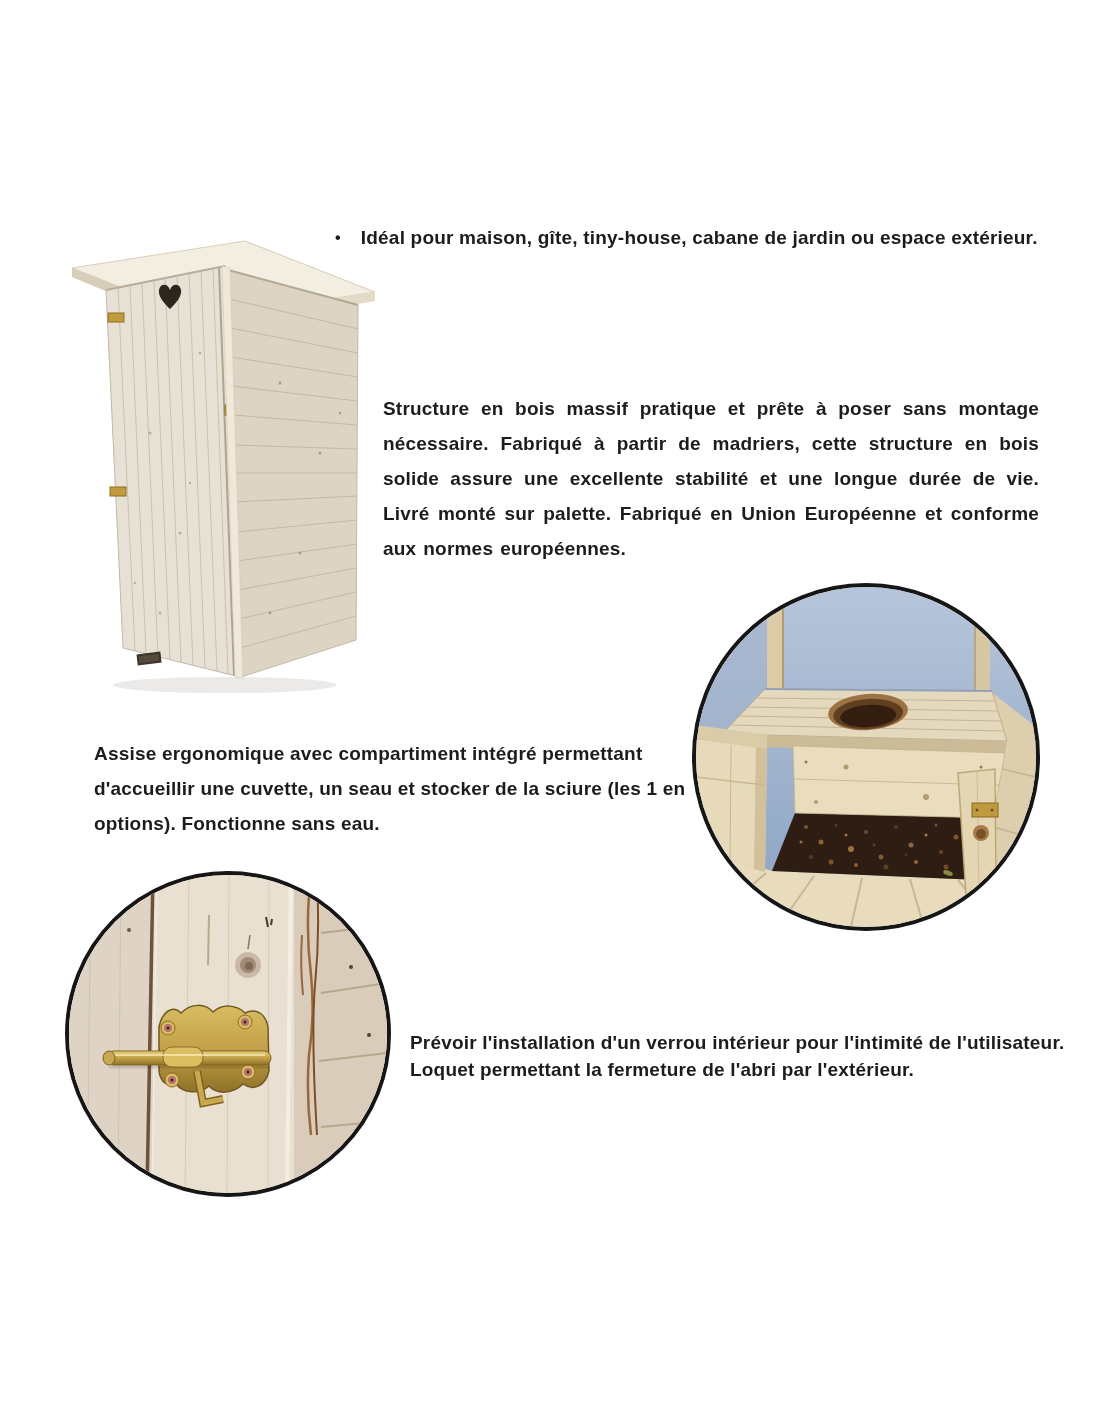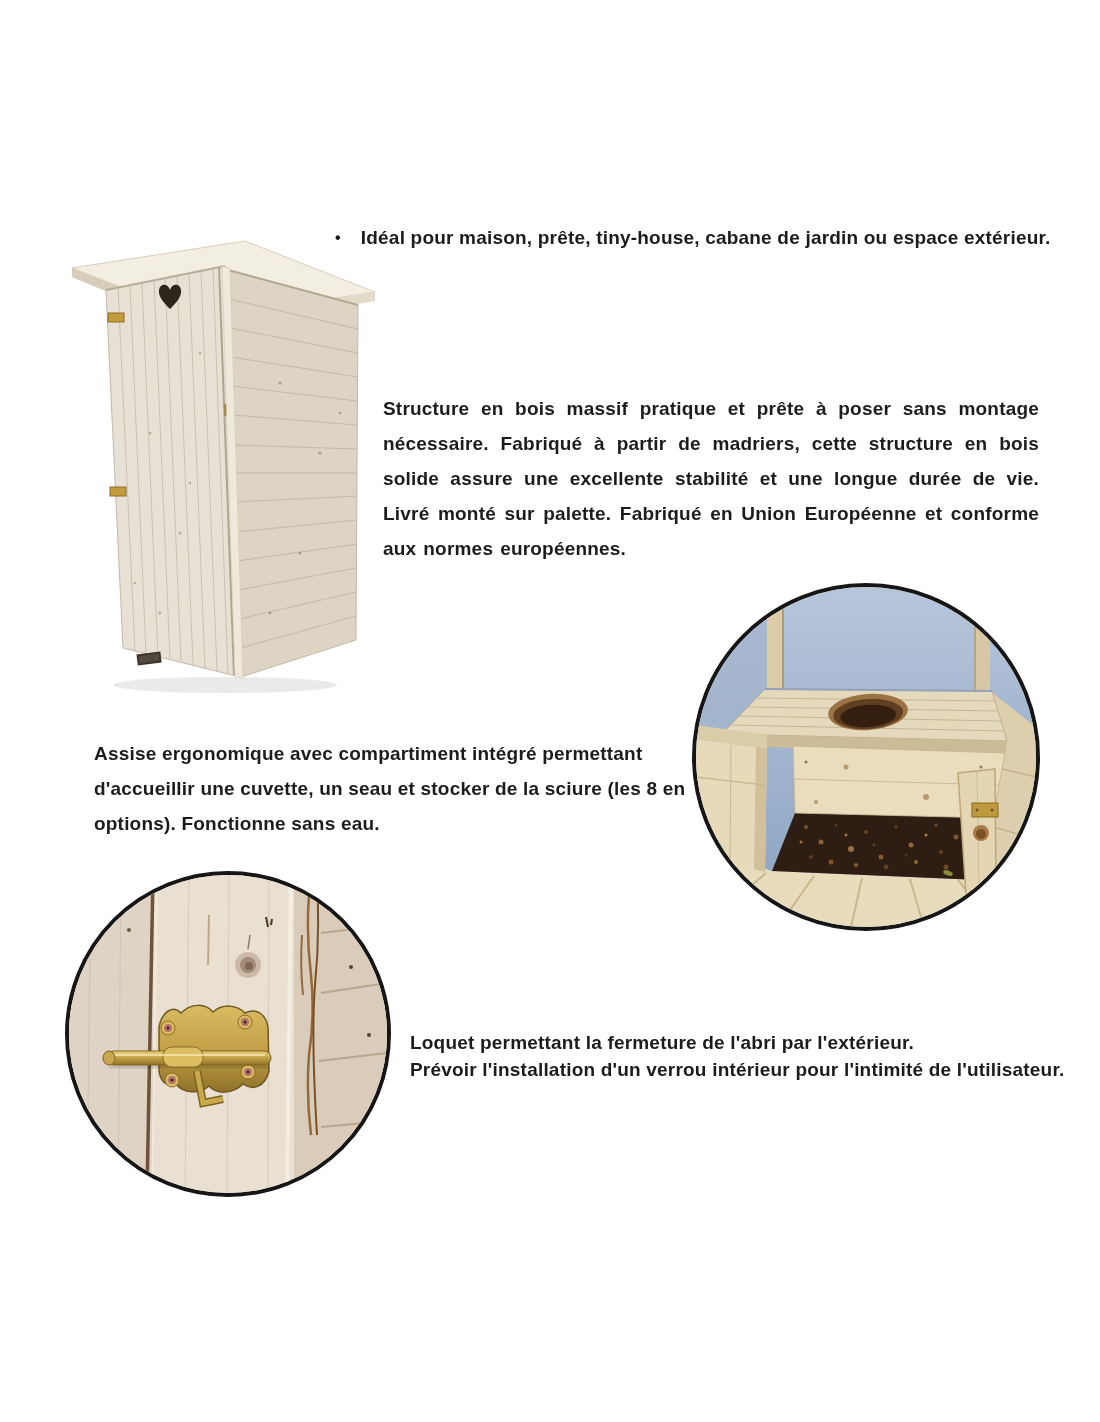--- a/index.html
+++ b/index.html
@@ -90,26 +90,26 @@
         <circle cx="280" cy="180" r="1.2"></circle>
           <circle cx="210" cy="380" r="1.4"></circle>
       </g>
     </g>
     <polygon points="162,33 170,35 183,445 175,444" fill="#f0e9db" stroke="#cfc5b2" stroke-width="0.5"></polygon>
   </svg>
 </figure>
 
 <div class="txt" id="bullet-row">
   <span class="marker">•</span>
-  <span>Idéal pour maison, prête, tiny-house, cabane de jardin ou espace extérieur.</span>
+  <span>Idéal pour maison, gîte, tiny-house, cabane de jardin ou espace extérieur.</span>
 </div>
 
 <div class="txt" id="structure-para">Structure en bois massif pratique et prête à poser sans montage nécessaire. Fabriqué à partir de madriers, cette structure en bois solide assure une excellente stabilité et une longue durée de vie. Livré monté sur palette. Fabriqué en Union Européenne et conforme aux normes européennes.</div>
 
-<div class="txt" id="assise-para">Assise ergonomique avec compartiment intégré permettant d'accueillir une cuvette, un seau et stocker de la sciure (les 8 en options). Fonctionne sans eau.</div>
+<div class="txt" id="assise-para">Assise ergonomique avec compartiment intégré permettant d'accueillir une cuvette, un seau et stocker de la sciure (les 1 en options). Fonctionne sans eau.</div>
 
 <figure class="photo-circle" id="seat-photo" style="margin:0">
   <svg width="340" height="340" viewBox="0 0 340 340">
     <defs>
       <linearGradient id="wallG" x1="0" y1="0" x2="0" y2="1">
         <stop offset="0" stop-color="#b6c5da"></stop>
           <stop offset="1" stop-color="#8aa2c2"></stop>
       </linearGradient>
     </defs>
     <rect x="0" y="0" width="340" height="340" fill="url(#wallG)"></rect>
@@ -206,22 +206,22 @@
       <rect x="276" y="216" width="26" height="14" fill="#c09a3e" stroke="#87691f" stroke-width="1"></rect>
       <circle cx="281" cy="223" r="1.5" fill="#6b5218"></circle>
         <circle cx="296" cy="223" r="1.5" fill="#6b5218"></circle>
       <circle cx="285" cy="246" r="8" fill="#a87a48"></circle>
       <circle cx="285" cy="247" r="5" fill="#7a5228"></circle>
     </g>
   </svg>
 </figure>
 
 <div class="txt" id="loquet-para">
+  <div>Prévoir l'installation d'un verrou intérieur pour l'intimité de l'utilisateur.</div>
   <div>Loquet permettant la fermeture de l'abri par l'extérieur.</div>
-  <div>Prévoir l'installation d'un verrou intérieur pour l'intimité de l'utilisateur.</div>
 </div>
 
 <figure class="photo-circle" id="latch-photo" style="margin:0">
   <svg width="318" height="318" viewBox="0 0 318 318">
     <defs>
       <linearGradient id="brassG" x1="0" y1="0" x2="0" y2="1">
         <stop offset="0" stop-color="#d8bc62"></stop>
           <stop offset="0.5" stop-color="#c3a148"></stop>
           <stop offset="1" stop-color="#8f7228"></stop>
       </linearGradient>

